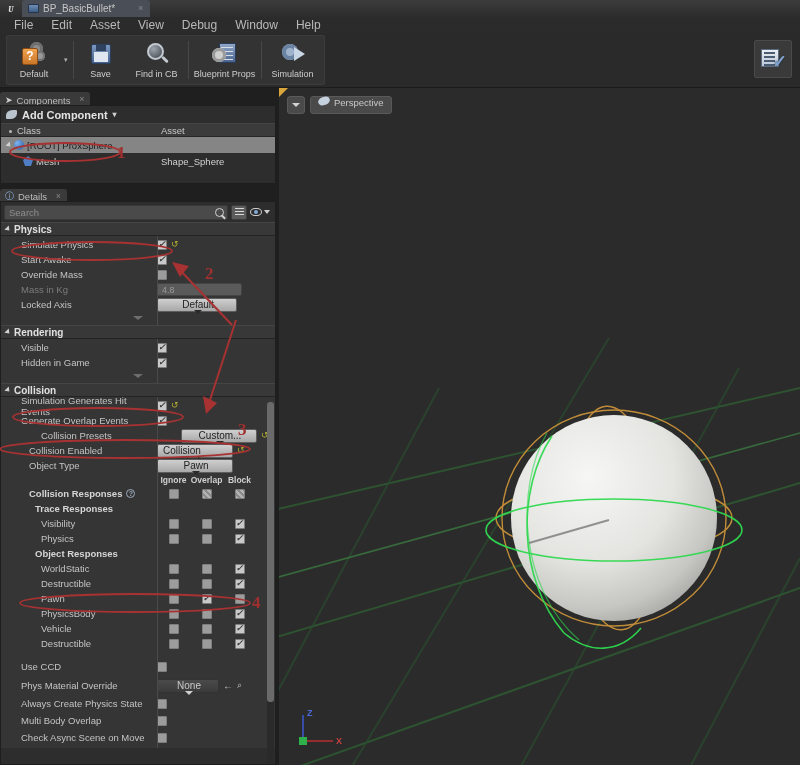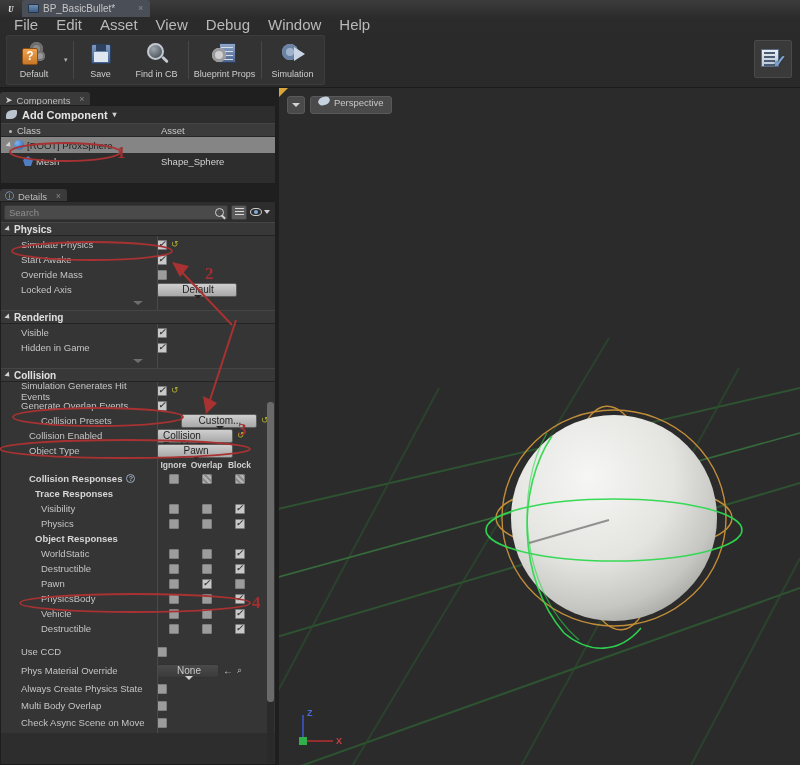--- a/index.html
+++ b/index.html
@@ -32,21 +32,21 @@
     width:11px;height:9px;background:linear-gradient(#6f8fb5,#3e5d86);
     border:1px solid #24354b; border-radius:1px;
   }
   .tab-close { position:absolute; right:7px; top:3px; font-size:9px; color:#8a8a8a; }
 
   
   .menubar {
     position:absolute; left:0; top:17px; width:800px; height:16px;
     background:#2b2b2b; display:flex; align-items:center; padding-left:5px;
   }
-  .menu-item { font-size:15px; color:#b9b9b9; padding:0 9px; line-height:16px; }
+  .menu-item { font-size:12px; color:#b9b9b9; padding:0 9px; line-height:16px; }
 
   
   .toolbar {
     position:absolute; left:0; top:33px; width:800px; height:55px;
     background:#2a2a2a; border-bottom:1px solid #1b1b1b;
   }
   .toolbar-inner {
     position:absolute; left:6px; top:2px; height:50px;
     background:#333333; border:1px solid #3c3c3c; border-radius:2px;
     display:flex; align-items:stretch; padding:1px;
@@ -398,20 +398,26 @@
                 <i class="tick">✓</i>
               </span>
             </div>
         </div>
         <div class="prow">
           <div class="pn">Override Mass</div>
           <div class="pv">
               <span class="cb off"></span>
             </div>
         </div>
+        <div class="prow dim">
+          <div class="pn">Mass in Kg</div>
+          <div class="pv">
+              <span class="valbox" style="width:85px">4.8</span>
+            </div>
+        </div>
         <div class="prow">
           <div class="pn">Locked Axis</div>
           <div class="pv">
               <span class="dd" style="width:80px">
             <span>Default</span>
                 <i class="c"></i>
           </span>
             </div>
         </div>
         <div class="expander">

